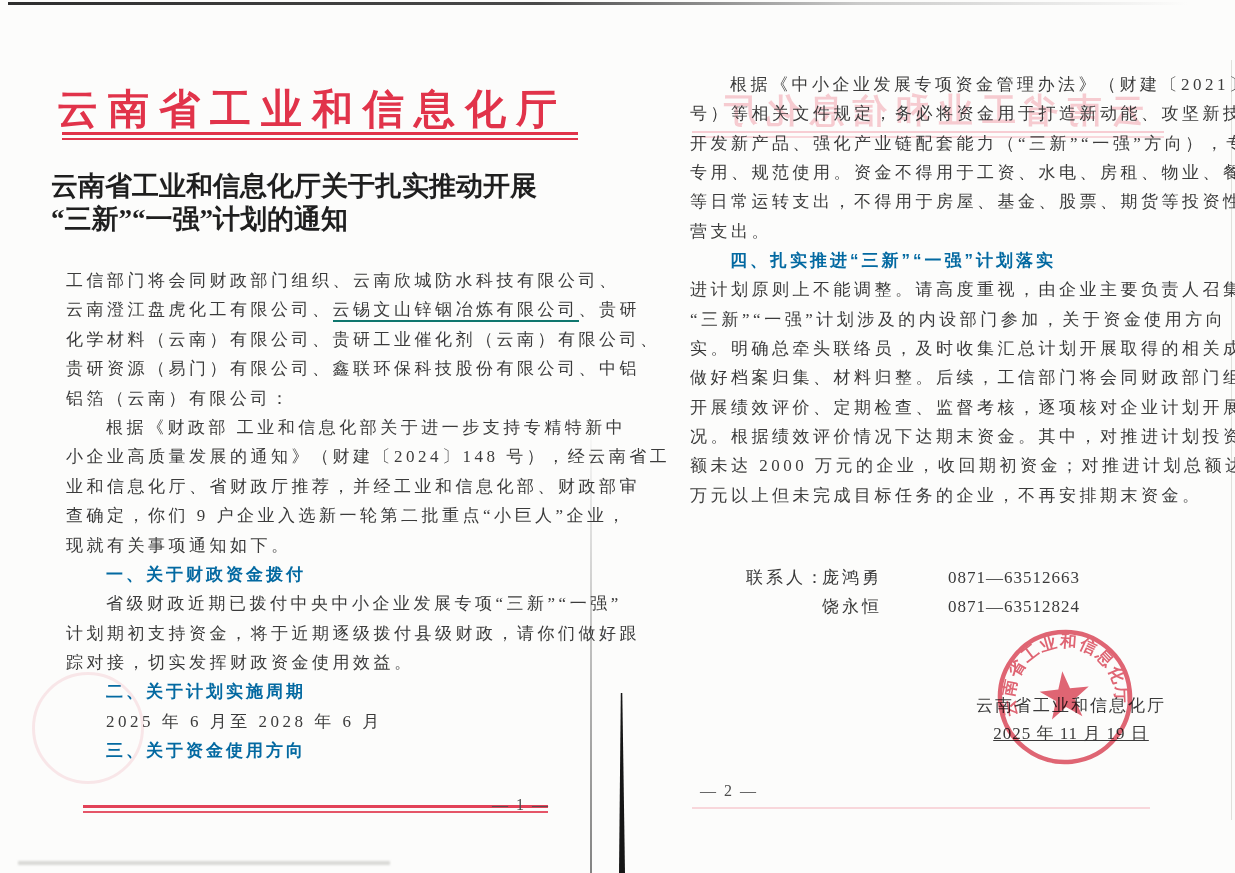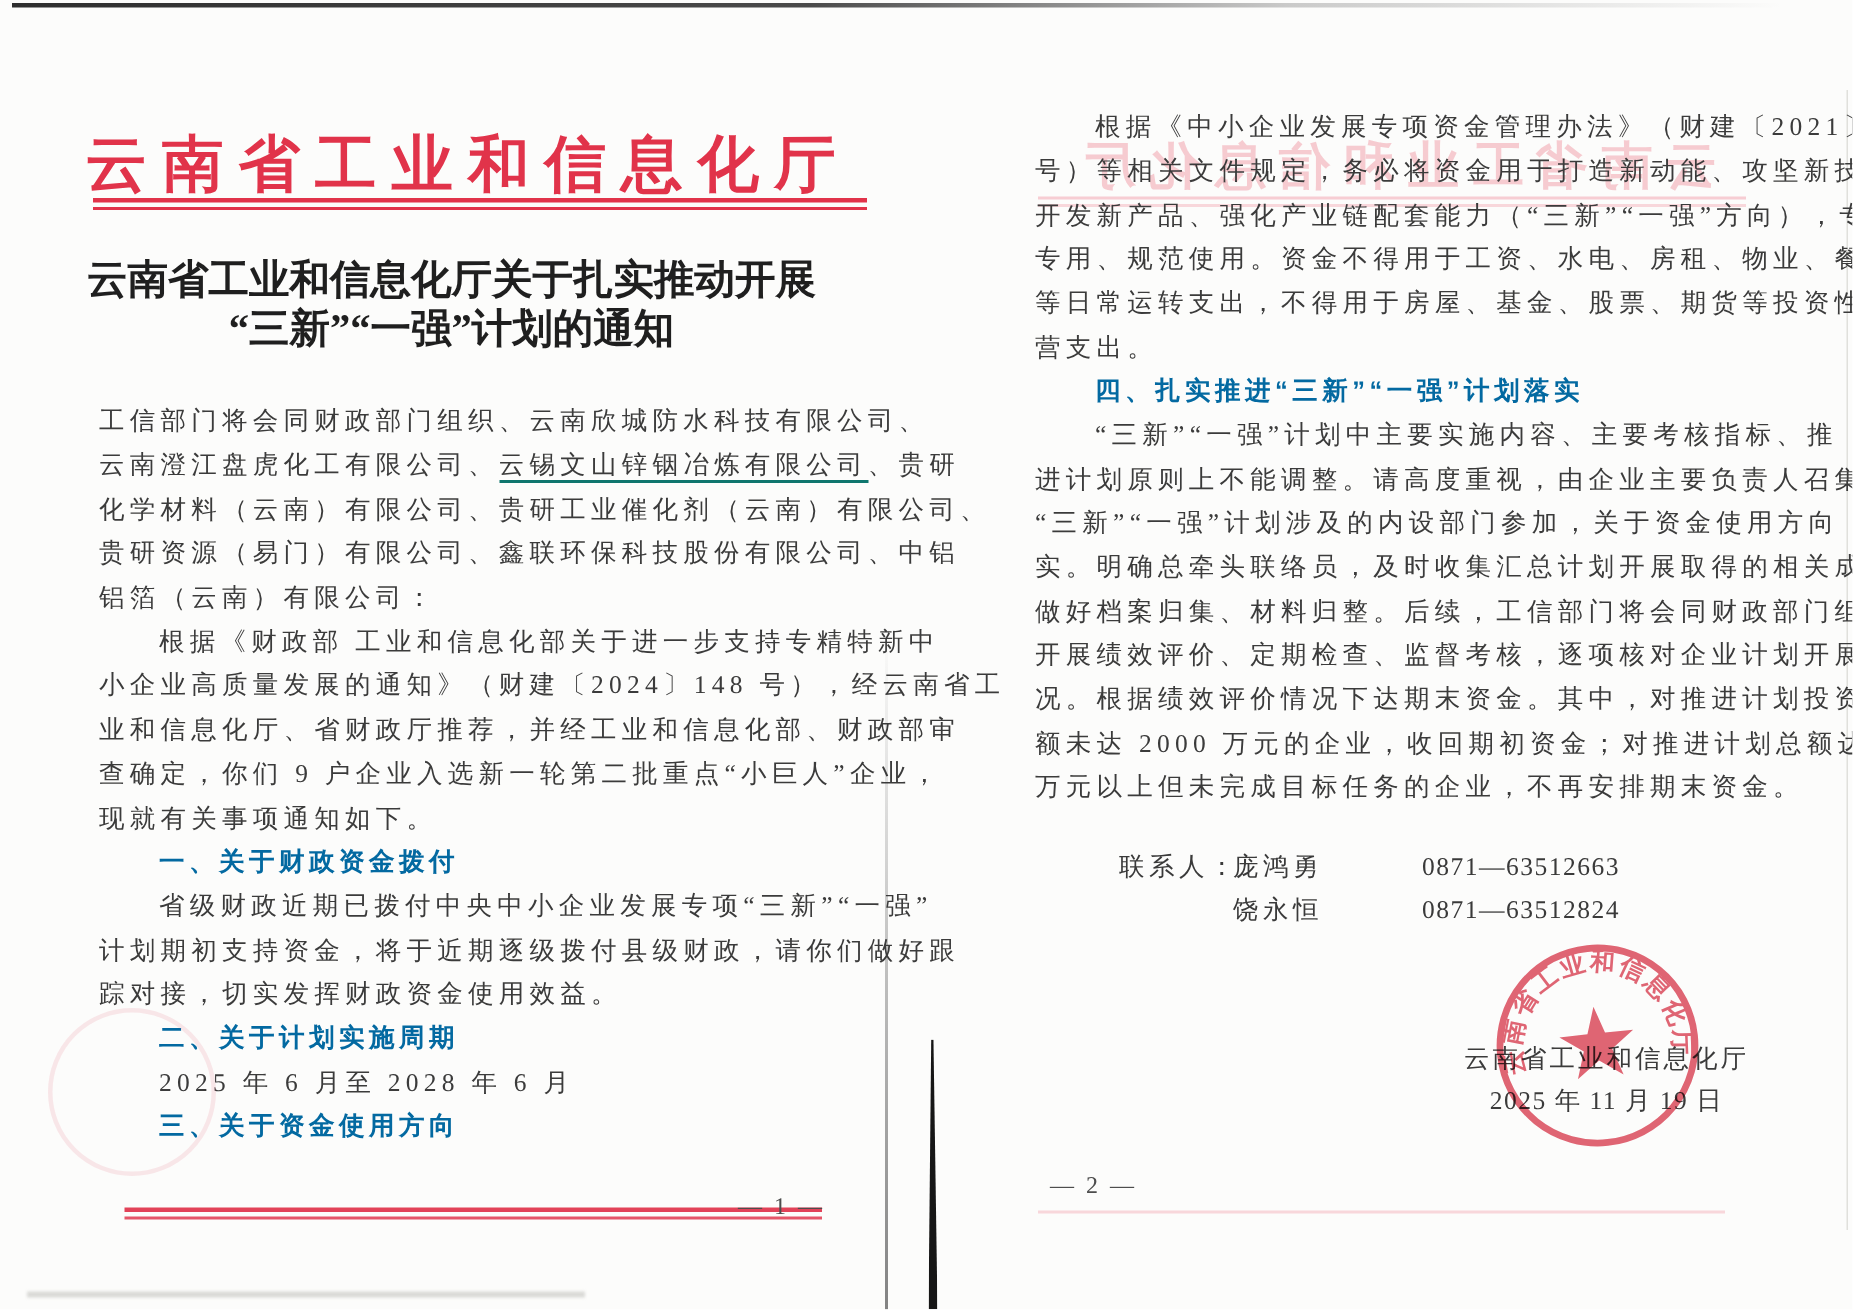--- a/index.html
+++ b/index.html
@@ -20,21 +20,21 @@
   .fold-black { position:absolute; left:619px; top:693px; width:6px; height:180px;
     background:#161616; clip-path:polygon(30% 0, 55% 0, 100% 100%, 0 100%); }
   .scan-rightline { position:absolute; left:1231px; top:60px; width:1px; height:760px; background:#e0e0dc; }
 
   
   .p1-header { position:absolute; left:38px; top:82px; width:548px; text-align:center;
     font-size:41px; font-weight:bold; letter-spacing:10px; white-space:nowrap; }
   .p1-rule { position:absolute; left:62px; width:516px; }
   .p1-rule .ra { height:3px; }
   .p1-rule .rb { height:2px; margin-top:3px; }
-  .doc-title { position:absolute; width:530px; left:36px; text-align:center;
+  .doc-title { position:absolute; width:530px; left:51px; 
     font-weight:bold; font-size:27px; color:#1f1f1f; white-space:nowrap; }
   .t1 { top:168px; } .t2 { top:201px; }
 
   .doc-body { position:absolute; font-size:17px; letter-spacing:3.5px; color:#3b3b3b; }
   .doc-body .doc-line { height:29.4px; line-height:29.4px; white-space:nowrap; overflow:visible; }
   .body-p1 { left:66px; top:266px; width:484px; }
   .body-p2 { left:690px; top:70px; width:500px; }
   .body-p2 .doc-line { height:29.35px; line-height:29.35px; }
   .doc-line.bold { font-weight:bold; color:#0369a1;
     font-family:"Liberation Sans", sans-serif; letter-spacing:3px; }
@@ -62,21 +62,21 @@
   .contact-row { position:absolute; left:735px; font-size:17px; letter-spacing:3px; white-space:nowrap; }
   .c1 { top:566px; } .c2 { top:595px; }
   .contact-label { display:inline-block; width:76px;margin-left:11px; }
   .contact-name  { display:inline-block; width:88px; }
   .contact-phone { display:inline-block; margin-left:38px; letter-spacing:1px; }
 
   
   .signature { position:absolute; left:975px; top:694px; width:192px; text-align:center;
     font-size:17px; letter-spacing:2px; color:#3b3b3b; white-space:nowrap; }
   .doc-date { position:absolute; left:975px; top:722px; width:192px; text-align:center;
-    font-size:17px; letter-spacing:1px; color:#3b3b3b; white-space:nowrap; }
+    font-size:17px; letter-spacing:1px; color:#3b3b3b; white-space:nowrap;text-decoration:underline; }
 
   
   .seal { position:absolute; left:990px; top:622px; width:150px; height:150px;
     transform:rotate(-6deg); opacity:.85; mix-blend-mode:multiply; pointer-events:none; }
 </style>
 </head>
 <body>
 
 <div class="canvas">
 
@@ -126,21 +126,20 @@
   <div class="bleed-rule-p2b"></div>
 
   <div class="doc-body body-p2">
       <div class="doc-line indent">根据《中小企业发展专项资金管理办法》（财建〔2021〕148</div>
       <div class="doc-line">号）等相关文件规定，务必将资金用于打造新动能、攻坚新技术、</div>
       <div class="doc-line">开发新产品、强化产业链配套能力（“三新”“一强”方向），专款</div>
       <div class="doc-line">专用、规范使用。资金不得用于工资、水电、房租、物业、餐饮</div>
       <div class="doc-line">等日常运转支出，不得用于房屋、基金、股票、期货等投资性经</div>
       <div class="doc-line">营支出。</div>
       <div class="doc-line bold indent">四、扎实推进“三新”“一强”计划落实</div>
-      <div class="doc-line indent">“三新”“一强”计划中主要实施内容、主要考核指标、推</div>
       <div class="doc-line">进计划原则上不能调整。请高度重视，由企业主要负责人召集，</div>
       <div class="doc-line">“三新”“一强”计划涉及的内设部门参加，关于资金使用方向</div>
       <div class="doc-line">实。明确总牵头联络员，及时收集汇总计划开展取得的相关成果，</div>
       <div class="doc-line">做好档案归集、材料归整。后续，工信部门将会同财政部门组织</div>
       <div class="doc-line">开展绩效评价、定期检查、监督考核，逐项核对企业计划开展情</div>
       <div class="doc-line">况。根据绩效评价情况下达期末资金。其中，对推进计划投资总</div>
       <div class="doc-line">额未达 2000 万元的企业，收回期初资金；对推进计划总额达 2000</div>
       <div class="doc-line">万元以上但未完成目标任务的企业，不再安排期末资金。</div>
     </div>
 

